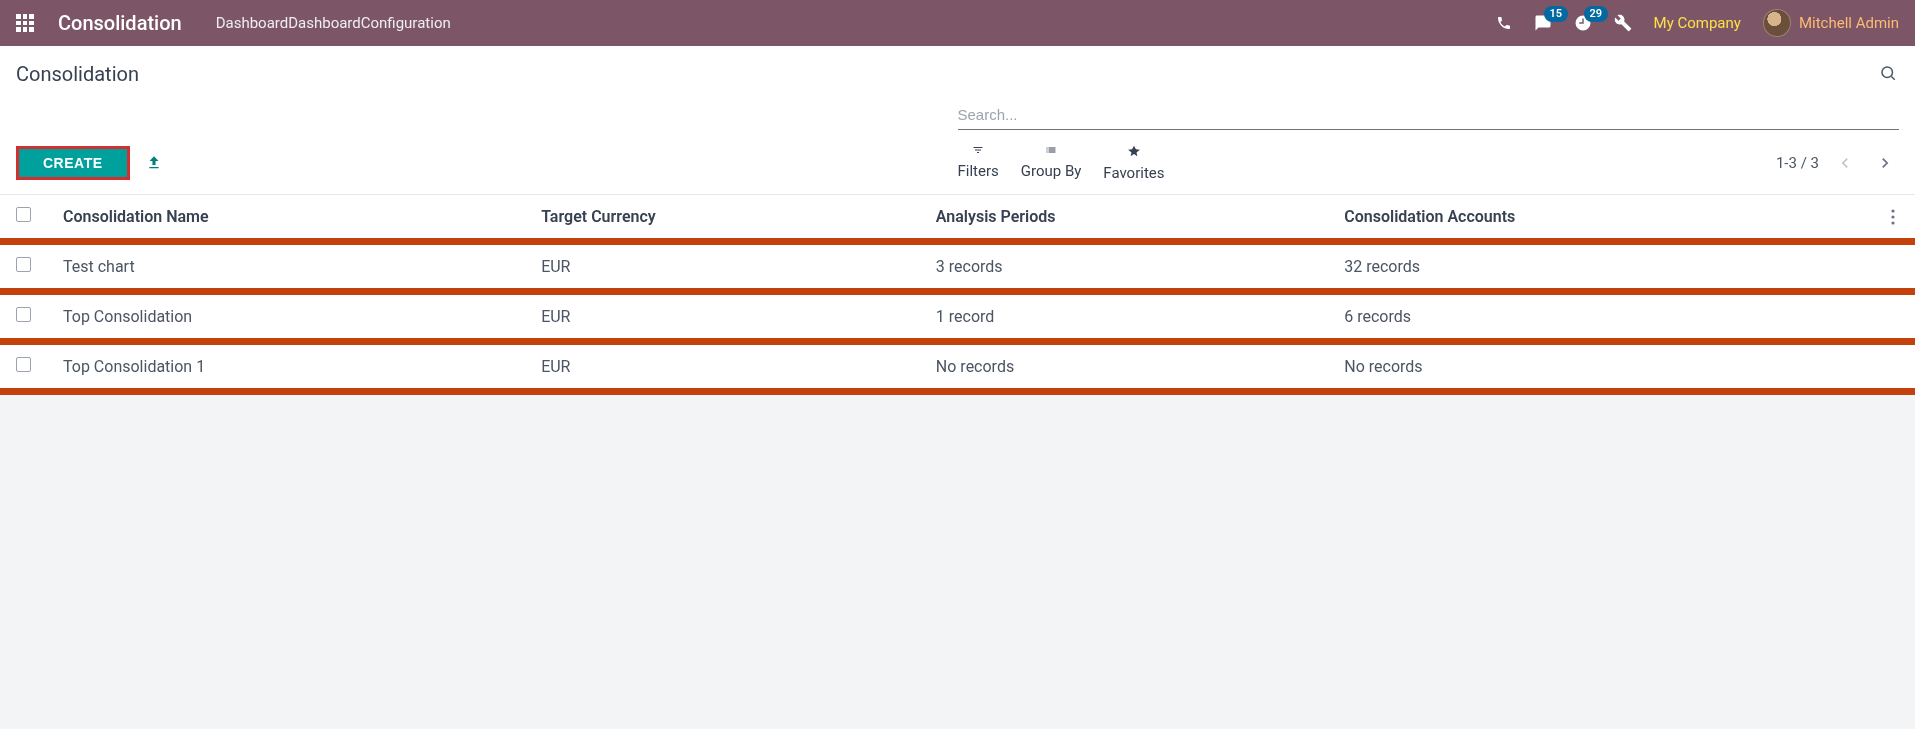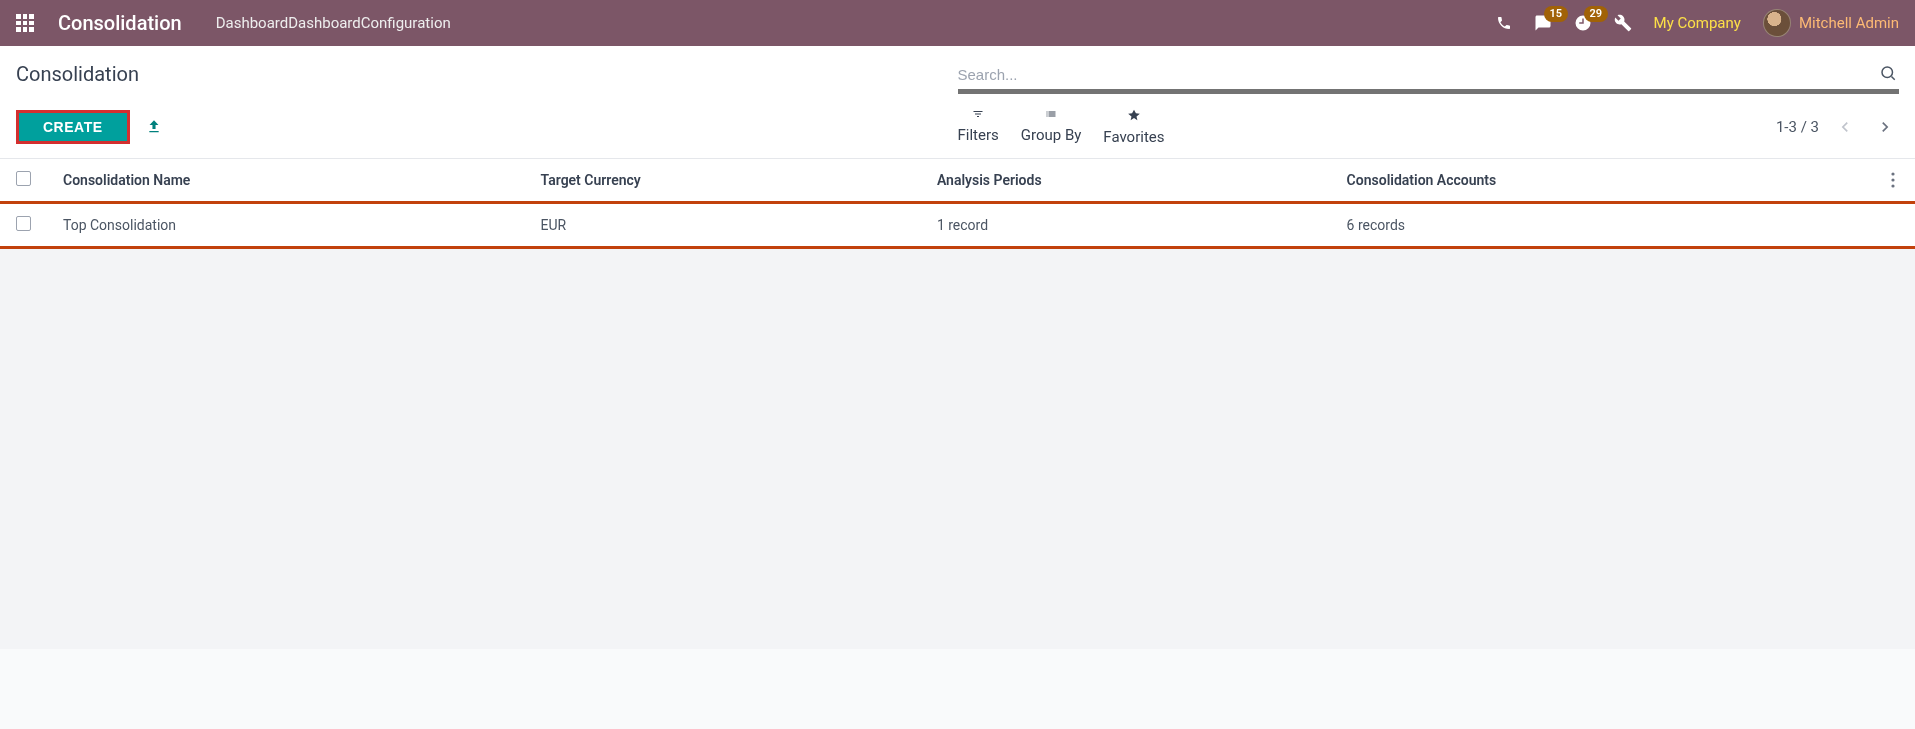--- a/index.html
+++ b/index.html
@@ -36,21 +36,21 @@
   .navbar-right {
     margin-left: auto;
     display: flex;
     align-items: center;
     gap: 22px;
   }
   .icon-btn { color: #fff; cursor: pointer; display: flex; align-items: center; position: relative; }
   .badge {
     position: absolute;
     top: -8px; left: 10px;
-    background: #a16207;
+    background: #0369a1;
     color: #fff;
     font-size: 11px;
     font-weight: 600;
     border-radius: 10px;
     padding: 1px 6px;
     line-height: 14px;
   }
   .company { color: #fde047; font-size: 15px; }
   .user { display: flex; align-items: center; gap: 8px; color: #fdba74; font-size: 15px; }
   .avatar {
@@ -64,25 +64,26 @@
     background: #fff;
     padding: 12px 16px 0 16px;
     border-bottom: 1px solid #e5e7eb;
   }
   .cp-row1 { display: flex; align-items: flex-start; }
   .breadcrumb { font-size: 20px; color: #374151; flex: 0 0 50%; padding-top: 4px; }
   .search-wrap { flex: 1; position: relative; padding-top: 2px; }
   .search-input {
     width: 100%;
     border: none;
-    border-bottom: 5px solid #737373;
+    border-bottom: 1px solid #737373;
     font-size: 15px;
     padding: 6px 30px 6px 0;
     outline: none;
     color: #374151;
+    margin-top: 40px;
   }
   .search-input::placeholder { color: #9ca3af; }
   .search-icon {
     position: absolute; right: 2px; top: 6px;
     color: #4b5563; cursor: pointer;
   }
 
   .cp-row2 {
     display: flex;
     align-items: center;
@@ -120,23 +121,23 @@
   .pager-btn.disabled { color: #c0c4cc; }
 
   
   .list {
     background: #fff;
   }
   table { width: 100%; border-collapse: collapse; }
   th, td {
     text-align: left;
     padding: 12px 16px;
-    font-size: 14px;
+    font-size: 16px;
     color: #4b5563;
-    border-bottom: 3px solid #c2410c;
+    border-bottom: 7px solid #c2410c;
   }
   th { font-weight: 600; color: #374151; }
   .col-check { width: 44px; }
   .chk {
     width: 15px; height: 15px;
     border: 1px solid #9ca3af;
     border-radius: 2px;
     display: inline-block;
     cursor: pointer;
   }
@@ -288,23 +289,39 @@
                 <circle cx="2" cy="8" r="1.6"></circle>
                 <circle cx="2" cy="14" r="1.6"></circle>
               </svg>
           </span>
         </th>
       </tr>
     </thead>
     <tbody>
       <tr>
         <td class="col-check"><span class="chk"></span></td>
+        <td>Test chart</td>
+        <td>EUR</td>
+        <td>3 records</td>
+        <td>32 records</td>
+        <td class="col-kebab"></td>
+      </tr>
+      <tr>
+        <td class="col-check"><span class="chk"></span></td>
         <td>Top Consolidation</td>
         <td>EUR</td>
         <td>1 record</td>
         <td>6 records</td>
         <td class="col-kebab"></td>
       </tr>
+      <tr>
+        <td class="col-check"><span class="chk"></span></td>
+        <td>Top Consolidation 1</td>
+        <td>EUR</td>
+        <td>No records</td>
+        <td>No records</td>
+        <td class="col-kebab"></td>
+      </tr>
     </tbody>
   </table>
 </div>
 
 <div class="page-bg"></div>
 
 </body></html>

